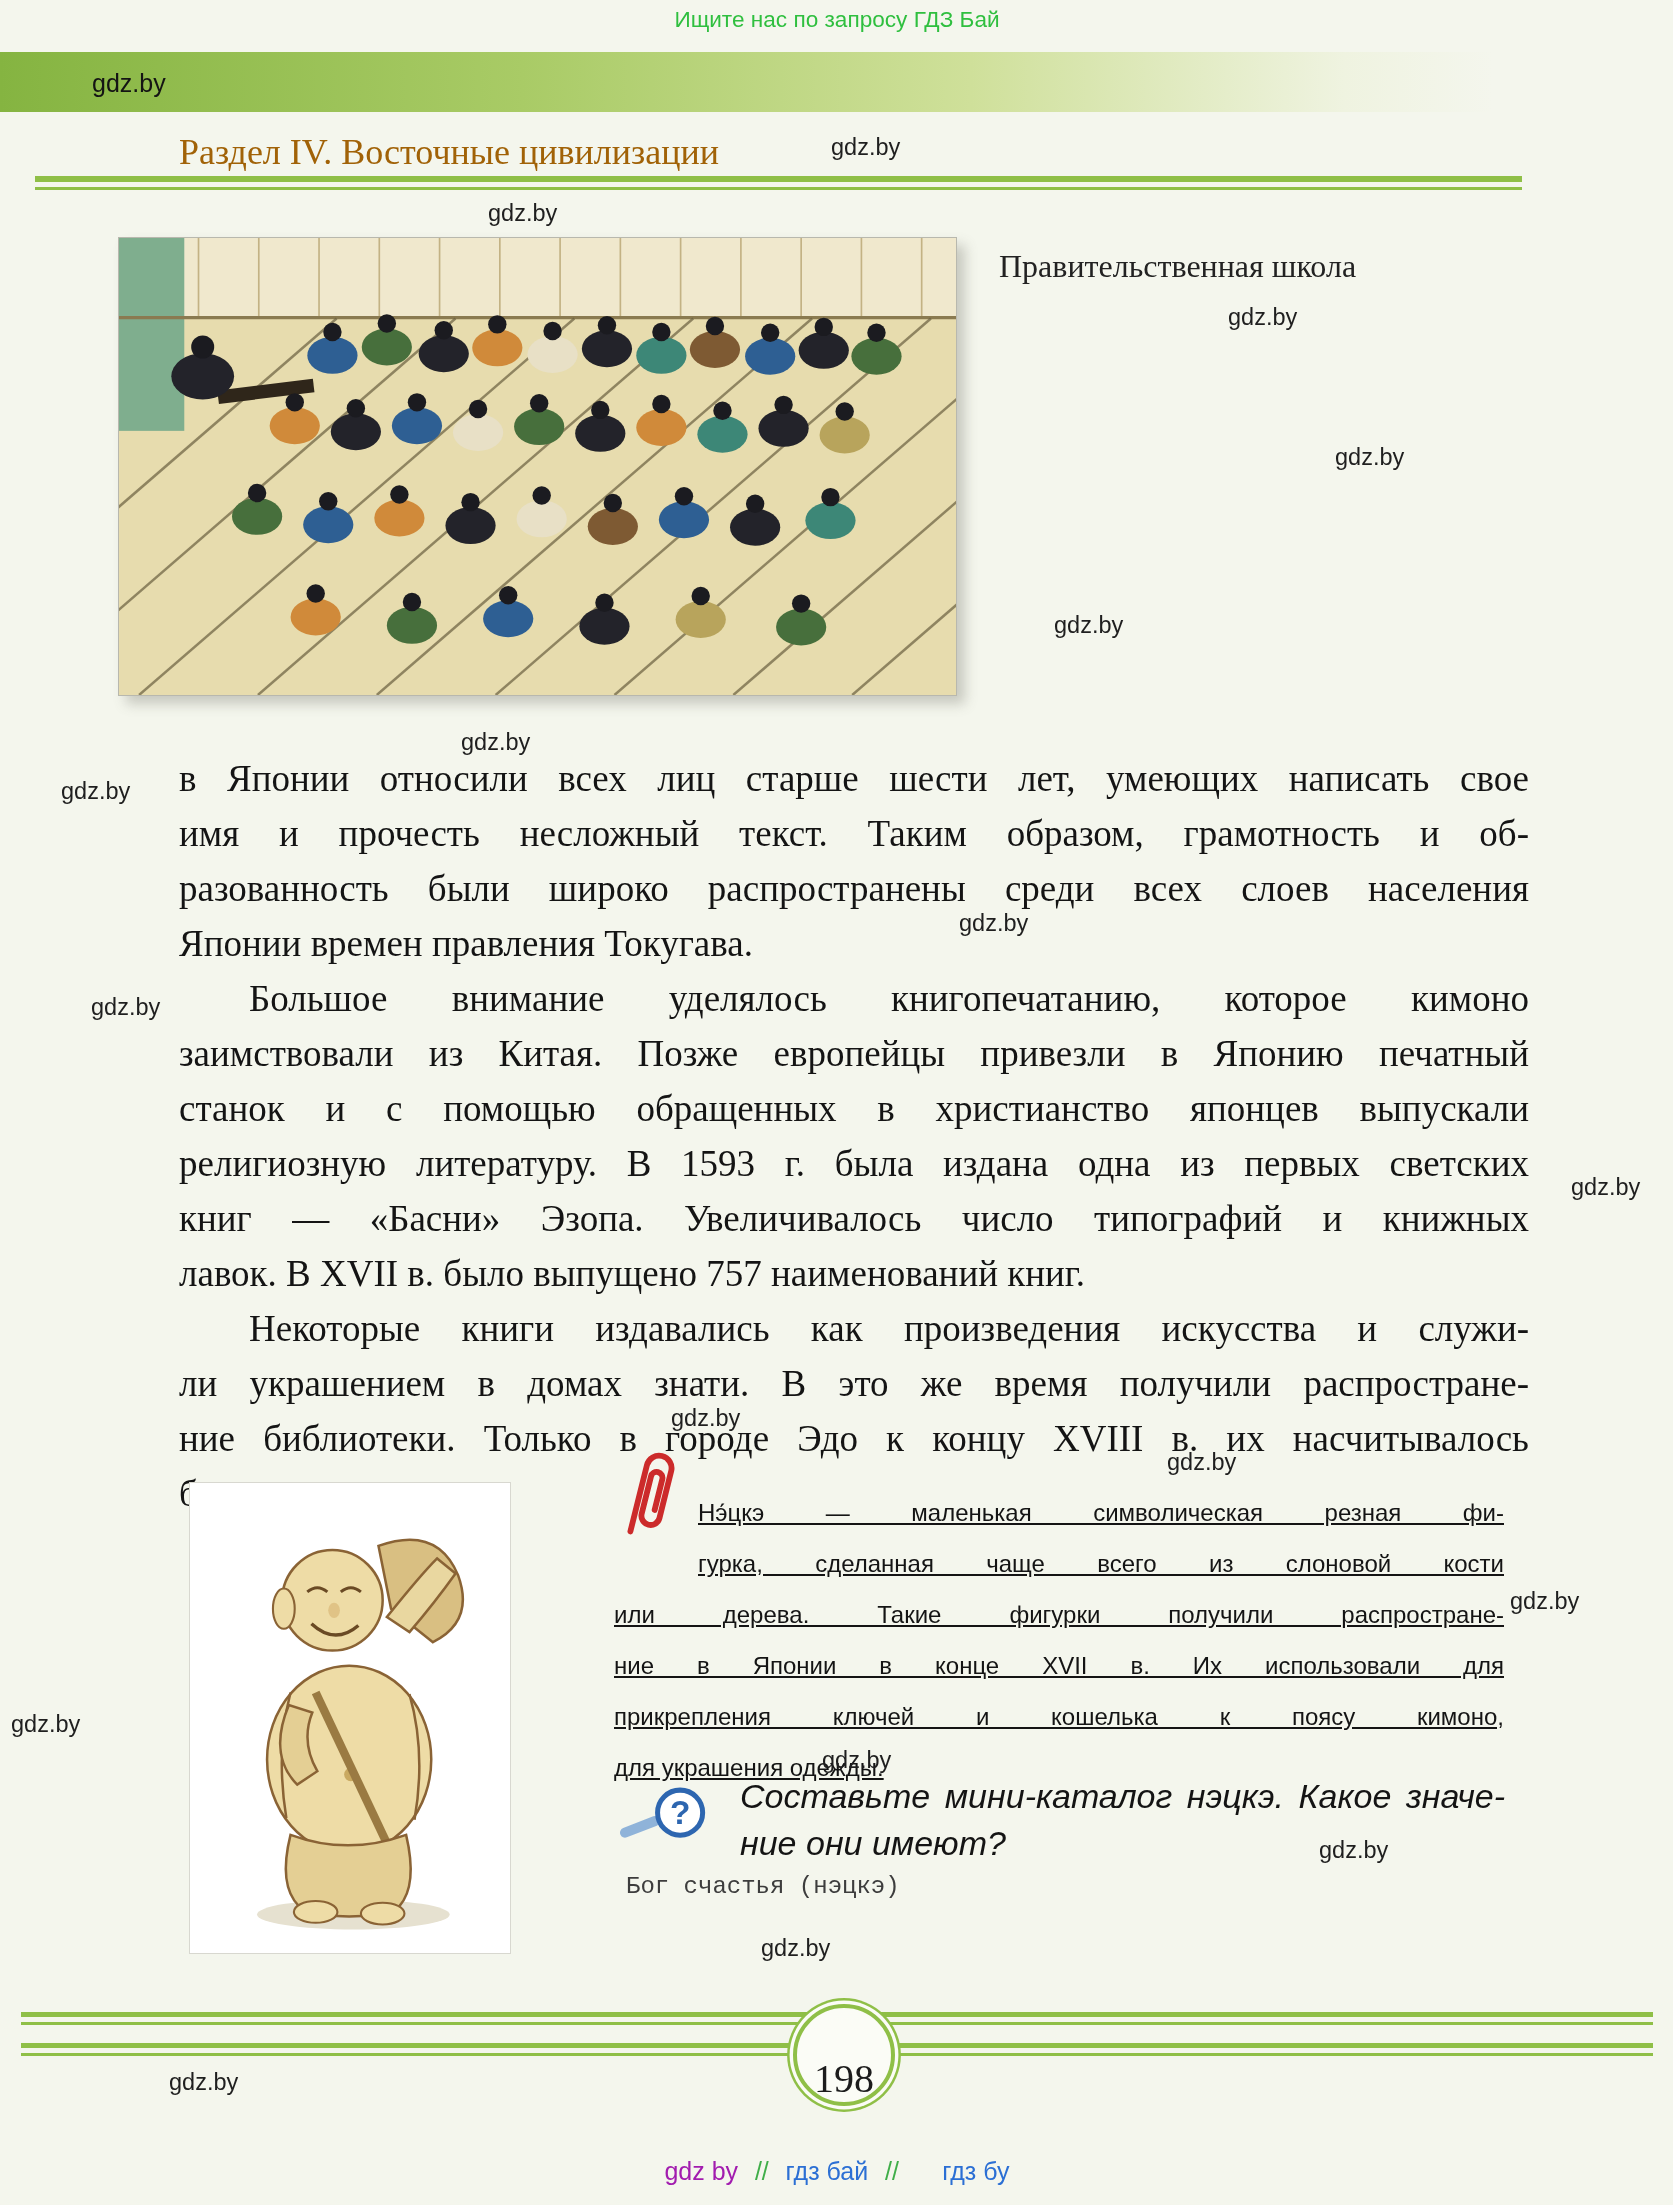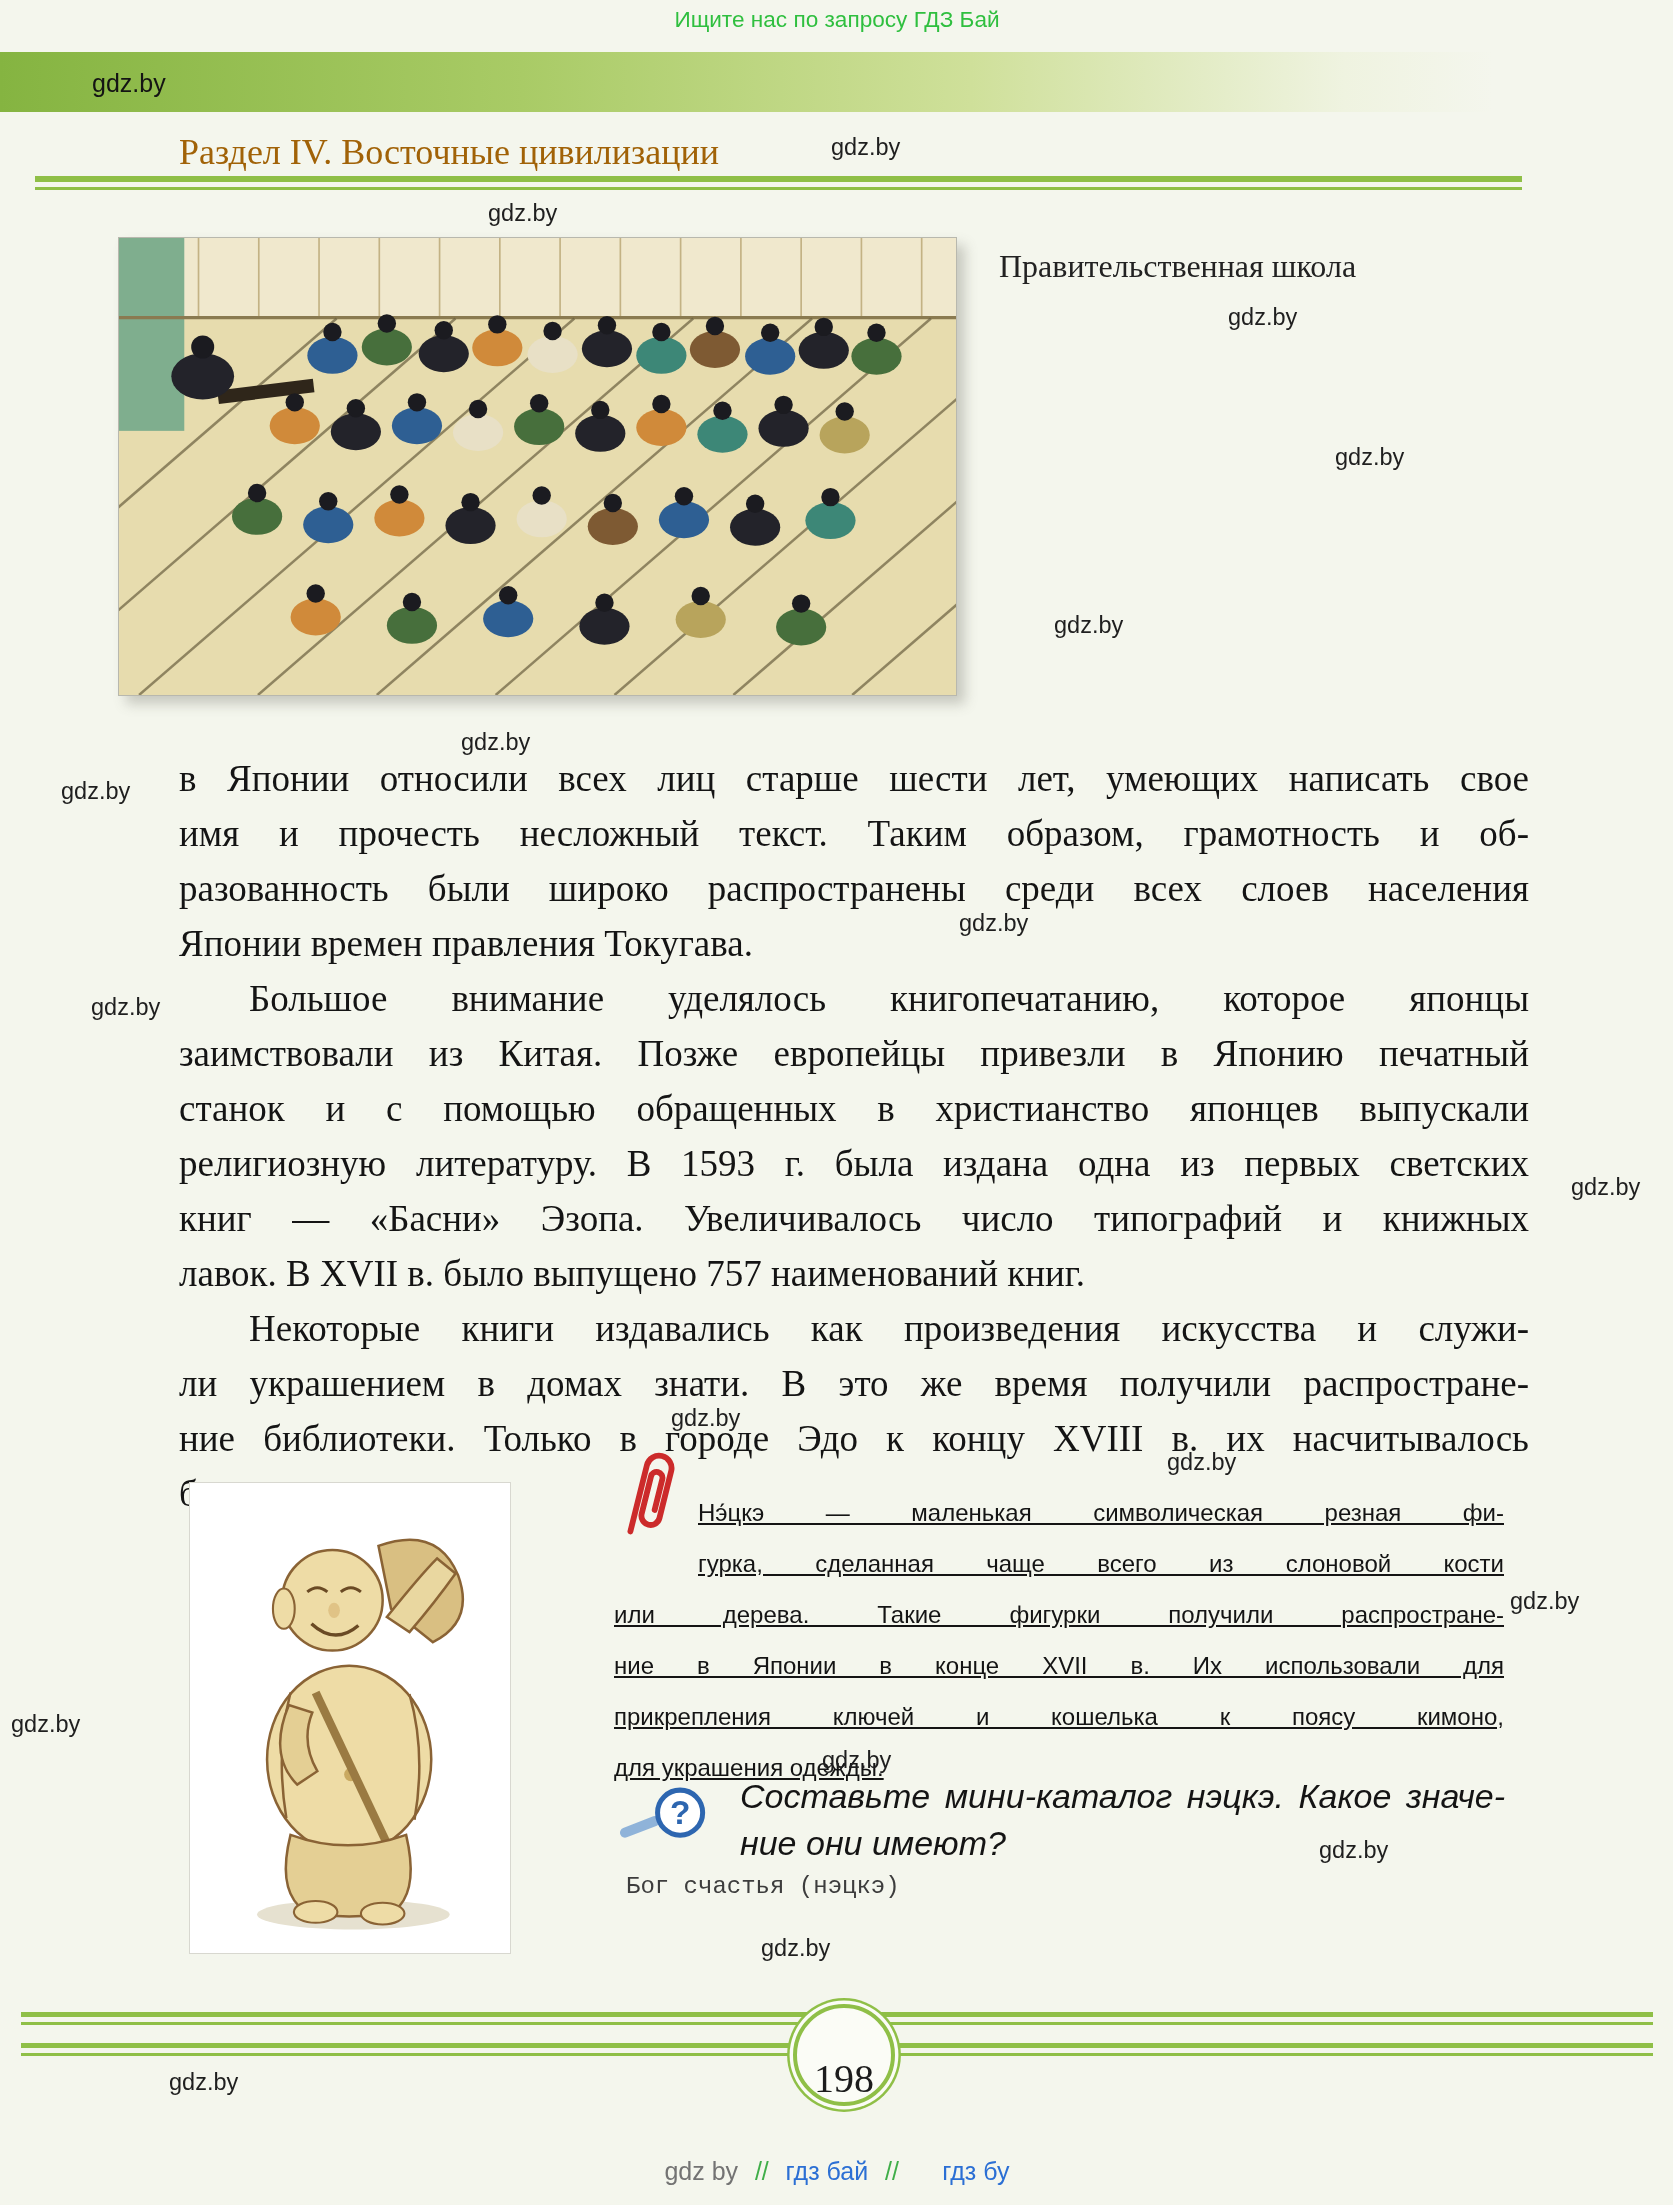--- a/index.html
+++ b/index.html
@@ -173,21 +173,21 @@
       </g>
   </svg>
 </div>
 <div class="fig-caption serif">Правительственная школа</div>
 
 <div class="body-text serif">
     <div class="bline">в Японии относили всех лиц старше шести лет, умеющих написать свое</div>
     <div class="bline">имя и прочесть несложный текст. Таким образом, грамотность и об-</div>
     <div class="bline">разованность были широко распространены среди всех слоев населения</div>
     <div class="bline last">Японии времен правления Токугава.</div>
-    <div class="bline ind">Большое внимание уделялось книгопечатанию, которое японцы</div>
+    <div class="bline ind">Большое внимание уделялось книгопечатанию, которое кимоно</div>
     <div class="bline">заимствовали из Китая. Позже европейцы привезли в Японию печатный</div>
     <div class="bline">станок и с помощью обращенных в христианство японцев выпускали</div>
     <div class="bline">религиозную литературу. В 1593 г. была издана одна из первых светских</div>
     <div class="bline">книг — «Басни» Эзопа. Увеличивалось число типографий и книжных</div>
     <div class="bline last">лавок. В XVII в. было выпущено 757 наименований книг.</div>
     <div class="bline ind">Некоторые книги издавались как произведения искусства и служи-</div>
     <div class="bline">ли украшением в домах знати. В это же время получили распростране-</div>
     <div class="bline">ние библиотеки. Только в городе Эдо к концу XVIII в. их насчитывалось</div>
     <div class="bline last">более шестисот.</div>
   </div>
@@ -247,21 +247,21 @@
 <div class="netsuke-caption serif">Бог счастья (нэцкэ)</div>
 
 <div class="rule rb1"></div>
 <div class="rule rb2"></div>
 <div class="rule rb3"></div>
 <div class="rule rb4"></div>
 <div class="page-circle">
   <span class="page-num serif">198</span>
 </div>
 
-<div class="footer-links"><span class="flink" style="color: #737373;">gdz by</span><span class="flink" style="color: rgb(63, 174, 73);">//</span><span class="flink" style="color: rgb(43, 111, 212);">гдз бай</span><span class="flink" style="color: rgb(63, 174, 73);">//</span><span class="flink" style="color: rgb(43, 111, 212); margin-left: 35px;">гдз бу</span></div>
+<div class="footer-links"><span class="flink" style="color: #a21caf;">gdz by</span><span class="flink" style="color: rgb(63, 174, 73);">//</span><span class="flink" style="color: rgb(43, 111, 212);">гдз бай</span><span class="flink" style="color: rgb(63, 174, 73);">//</span><span class="flink" style="color: rgb(43, 111, 212); margin-left: 35px;">гдз бу</span></div>
 
 <div class="wm-layer">
     <span class="wm" style="left: 831px; top: 134px;">gdz.by</span>
     <span class="wm" style="left: 488px; top: 200px;">gdz.by</span>
     <span class="wm" style="left: 1228px; top: 304px;">gdz.by</span>
     <span class="wm" style="left: 1335px; top: 444px;">gdz.by</span>
     <span class="wm" style="left: 1054px; top: 612px;">gdz.by</span>
     <span class="wm" style="left: 461px; top: 729px;">gdz.by</span>
     <span class="wm" style="left: 61px; top: 778px;">gdz.by</span>
     <span class="wm" style="left: 959px; top: 910px;">gdz.by</span>

